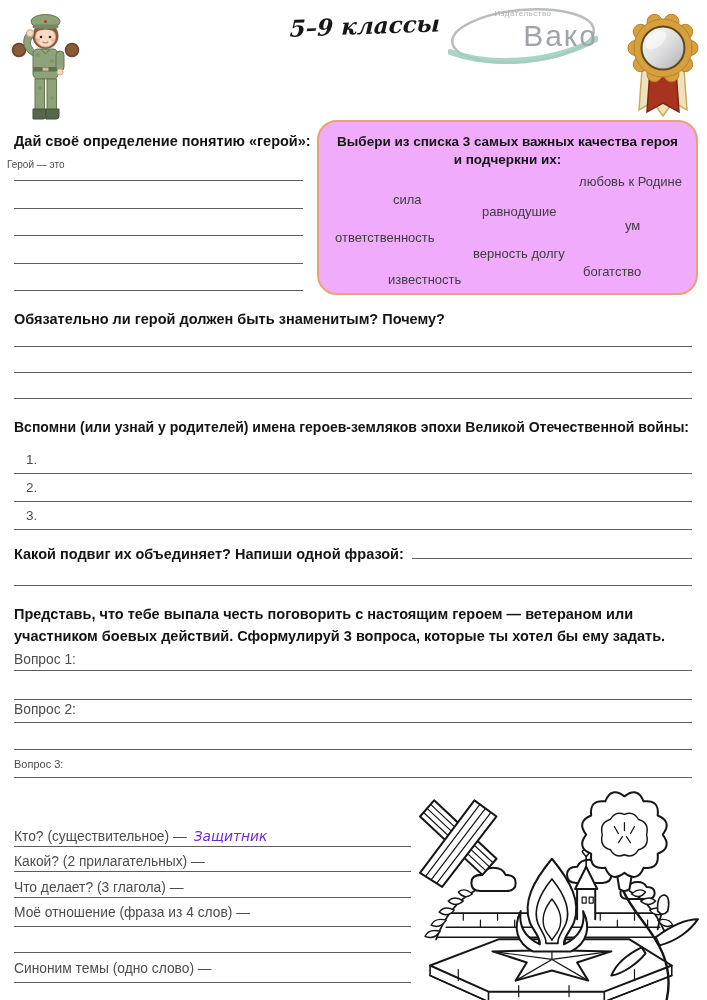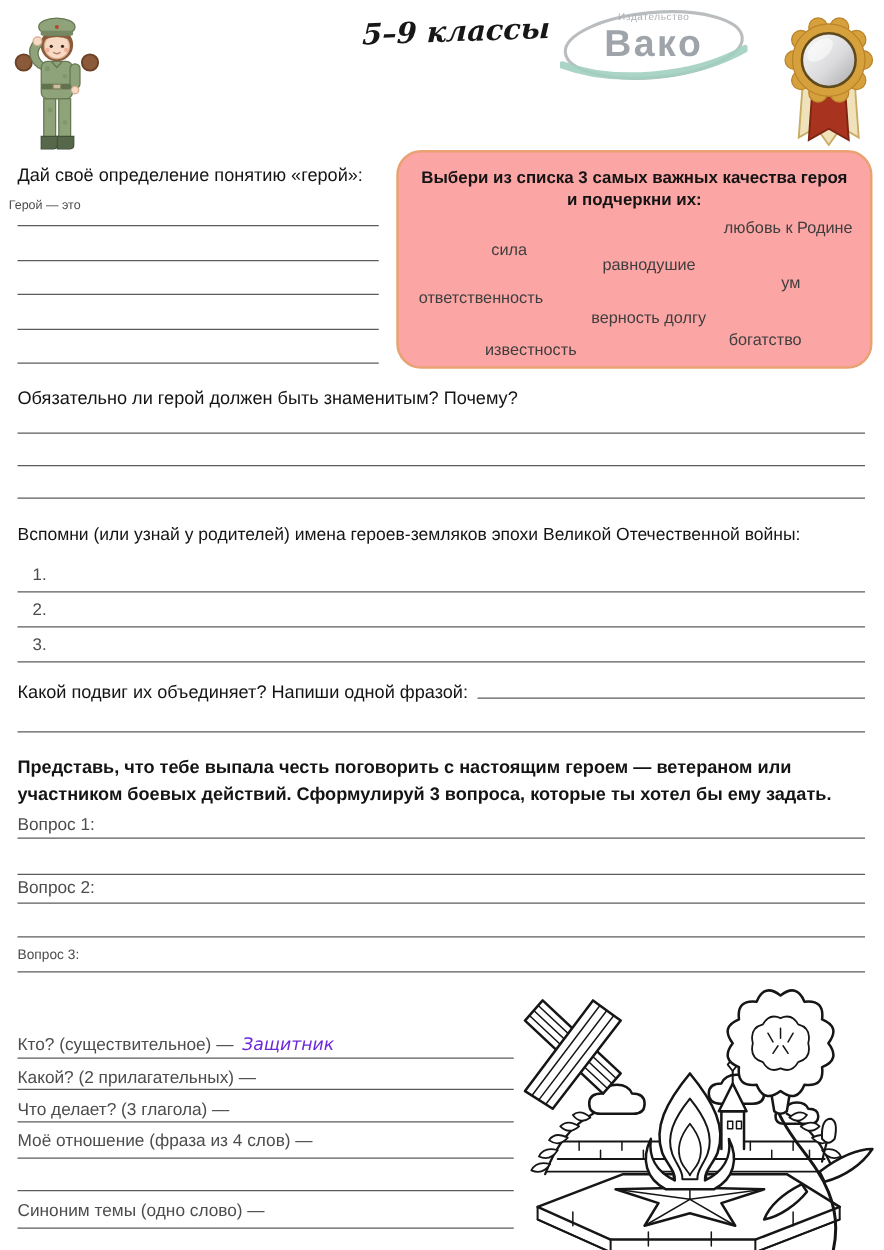--- a/index.html
+++ b/index.html
@@ -1,33 +1,33 @@
 <!DOCTYPE html>
 <html><head>
 <meta charset="utf-8">
 <style>
   *{margin:0;padding:0;box-sizing:border-box}
   html,body{background:#fff}
   .page{position:relative;width:707px;height:1000px;background:#fff;overflow:hidden;
         font-family:"Liberation Sans",sans-serif;color:#1a1a1a}
   .abs{position:absolute}
-  .h{font-weight:400;color:#141414;white-space:nowrap}
+  .h{font-weight:700;color:#141414;white-space:nowrap}
   .hw{font-weight:700;color:#141414}
   .lbl{color:#4c4c4c;white-space:nowrap}
   .rule{position:absolute;height:0;border-bottom:1.8px solid #5c5c5c}
   .grade{font-family:"DejaVu Serif",serif;font-style:italic;font-weight:700;font-size:23px;
          color:#171717;text-align:center;transform:rotate(-2deg) skewX(-4deg)}
   .title{z-index:3;text-align:center;font-size:27px;font-weight:800;line-height:37px;
          letter-spacing:.2px;color:#101010}
   .logo{z-index:1;opacity:.95}
   .logo .small{position:absolute;top:3px;left:0;width:100%;text-align:center;font-size:8px;
                color:#a9adb1;letter-spacing:.5px}
-  .logo .name{position:absolute;top:13px;left:0;width:100%;text-align:center;font-size:30px;
-              font-weight:700;color:#9aa0a6;letter-spacing:2px}
-  .qbox{border:2.5px solid #e9a273;border-radius:20px;background:#fca5a5}
+  .logo .name{position:absolute;top:13px;left:0;width:100%;text-align:right;font-size:30px;
+              font-weight:400;color:#9aa0a6;letter-spacing:2px}
+  .qbox{border:2.5px solid #e9a273;border-radius:20px;background:#f0abfc}
   .qbox .bh{position:absolute;left:0;top:11px;width:100%;text-align:center;font-weight:700;
             font-size:13.5px;color:#141414;line-height:18px}
   .qw{position:absolute;font-size:13px;color:#3e3e3e;white-space:nowrap}
   .featrow{display:flex;align-items:flex-end}
   .flexline{flex:1;border-bottom:1.8px solid #5c5c5c;margin:0 0 3px 8px;height:16px}
   .canswer{font-style:italic;color:#6d28d9;margin-left:7px;font-family:"DejaVu Sans",sans-serif}
 </style>
 </head>
 <body>
 

